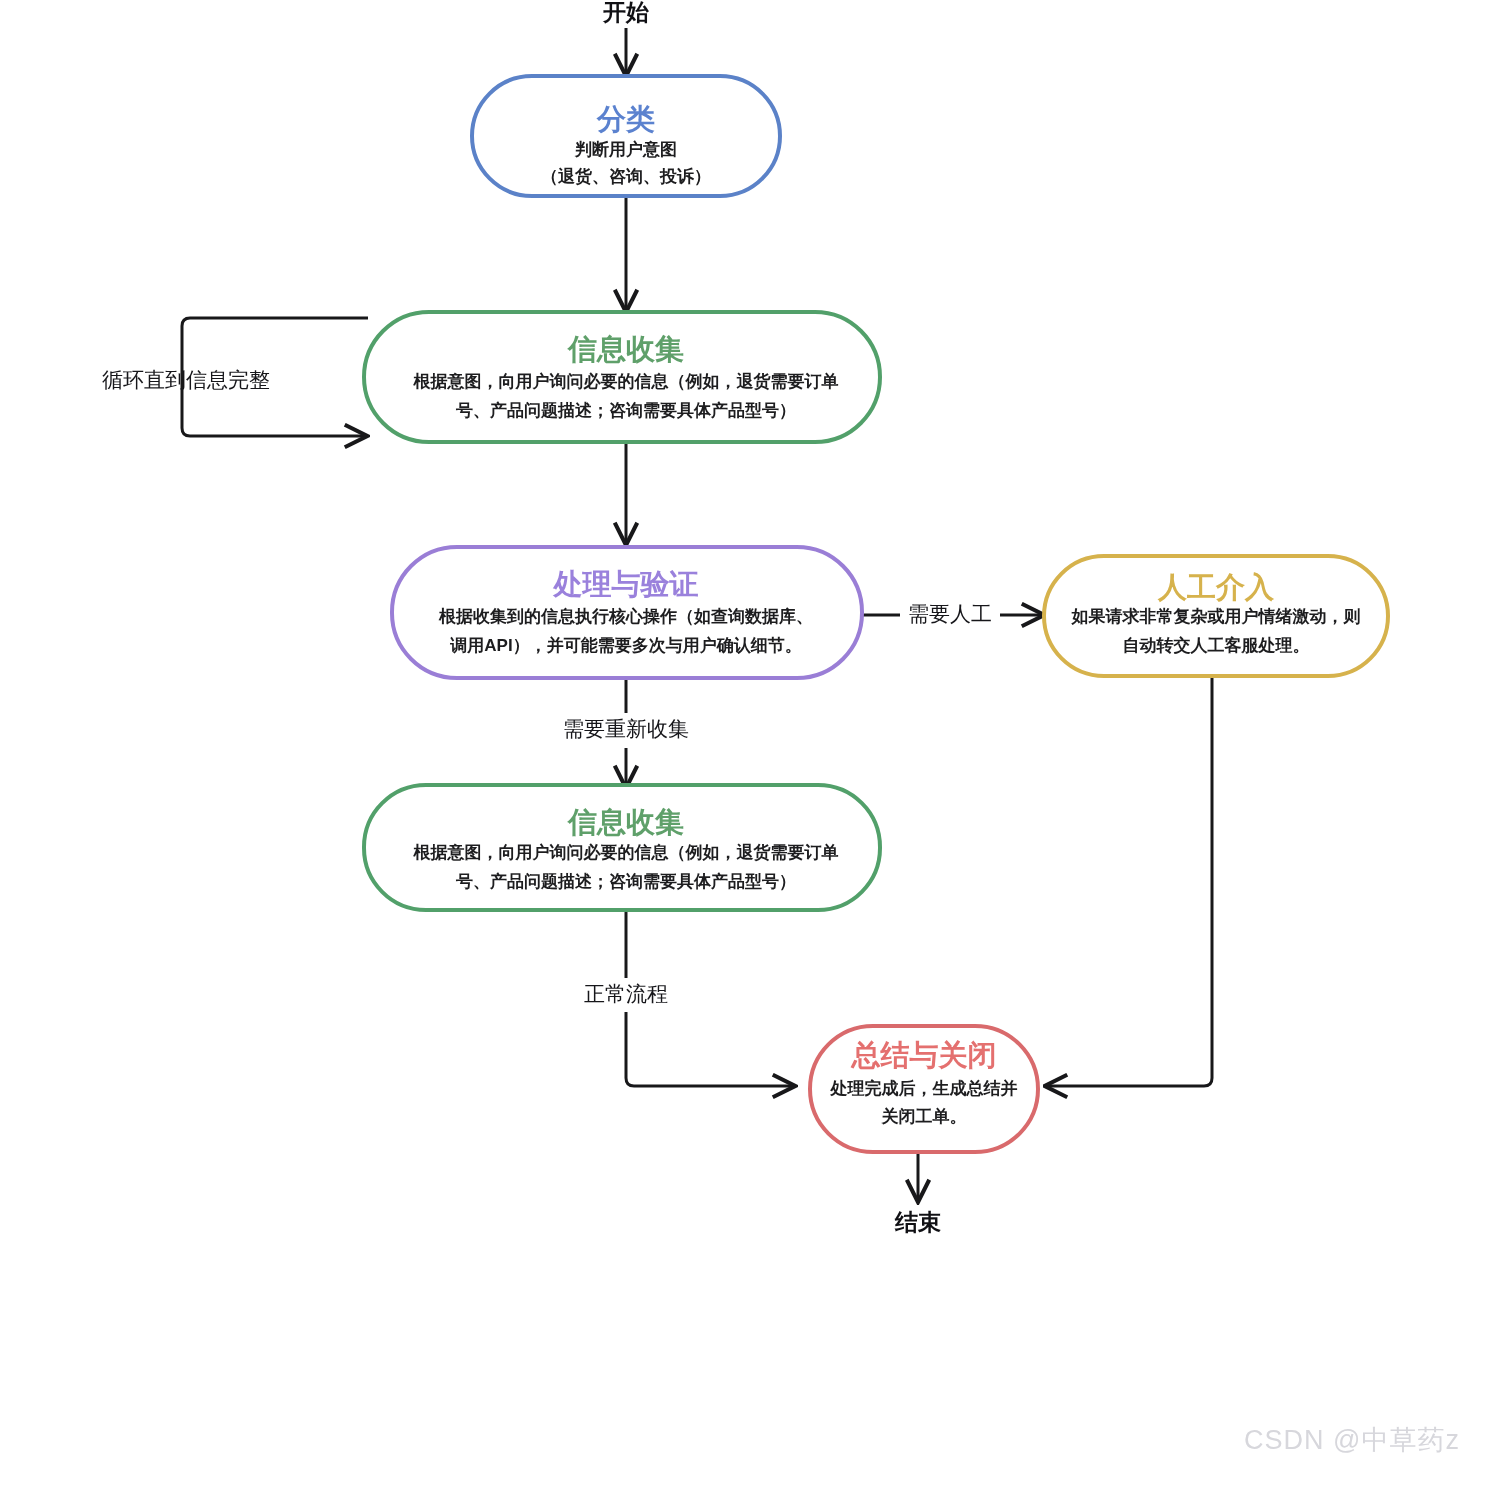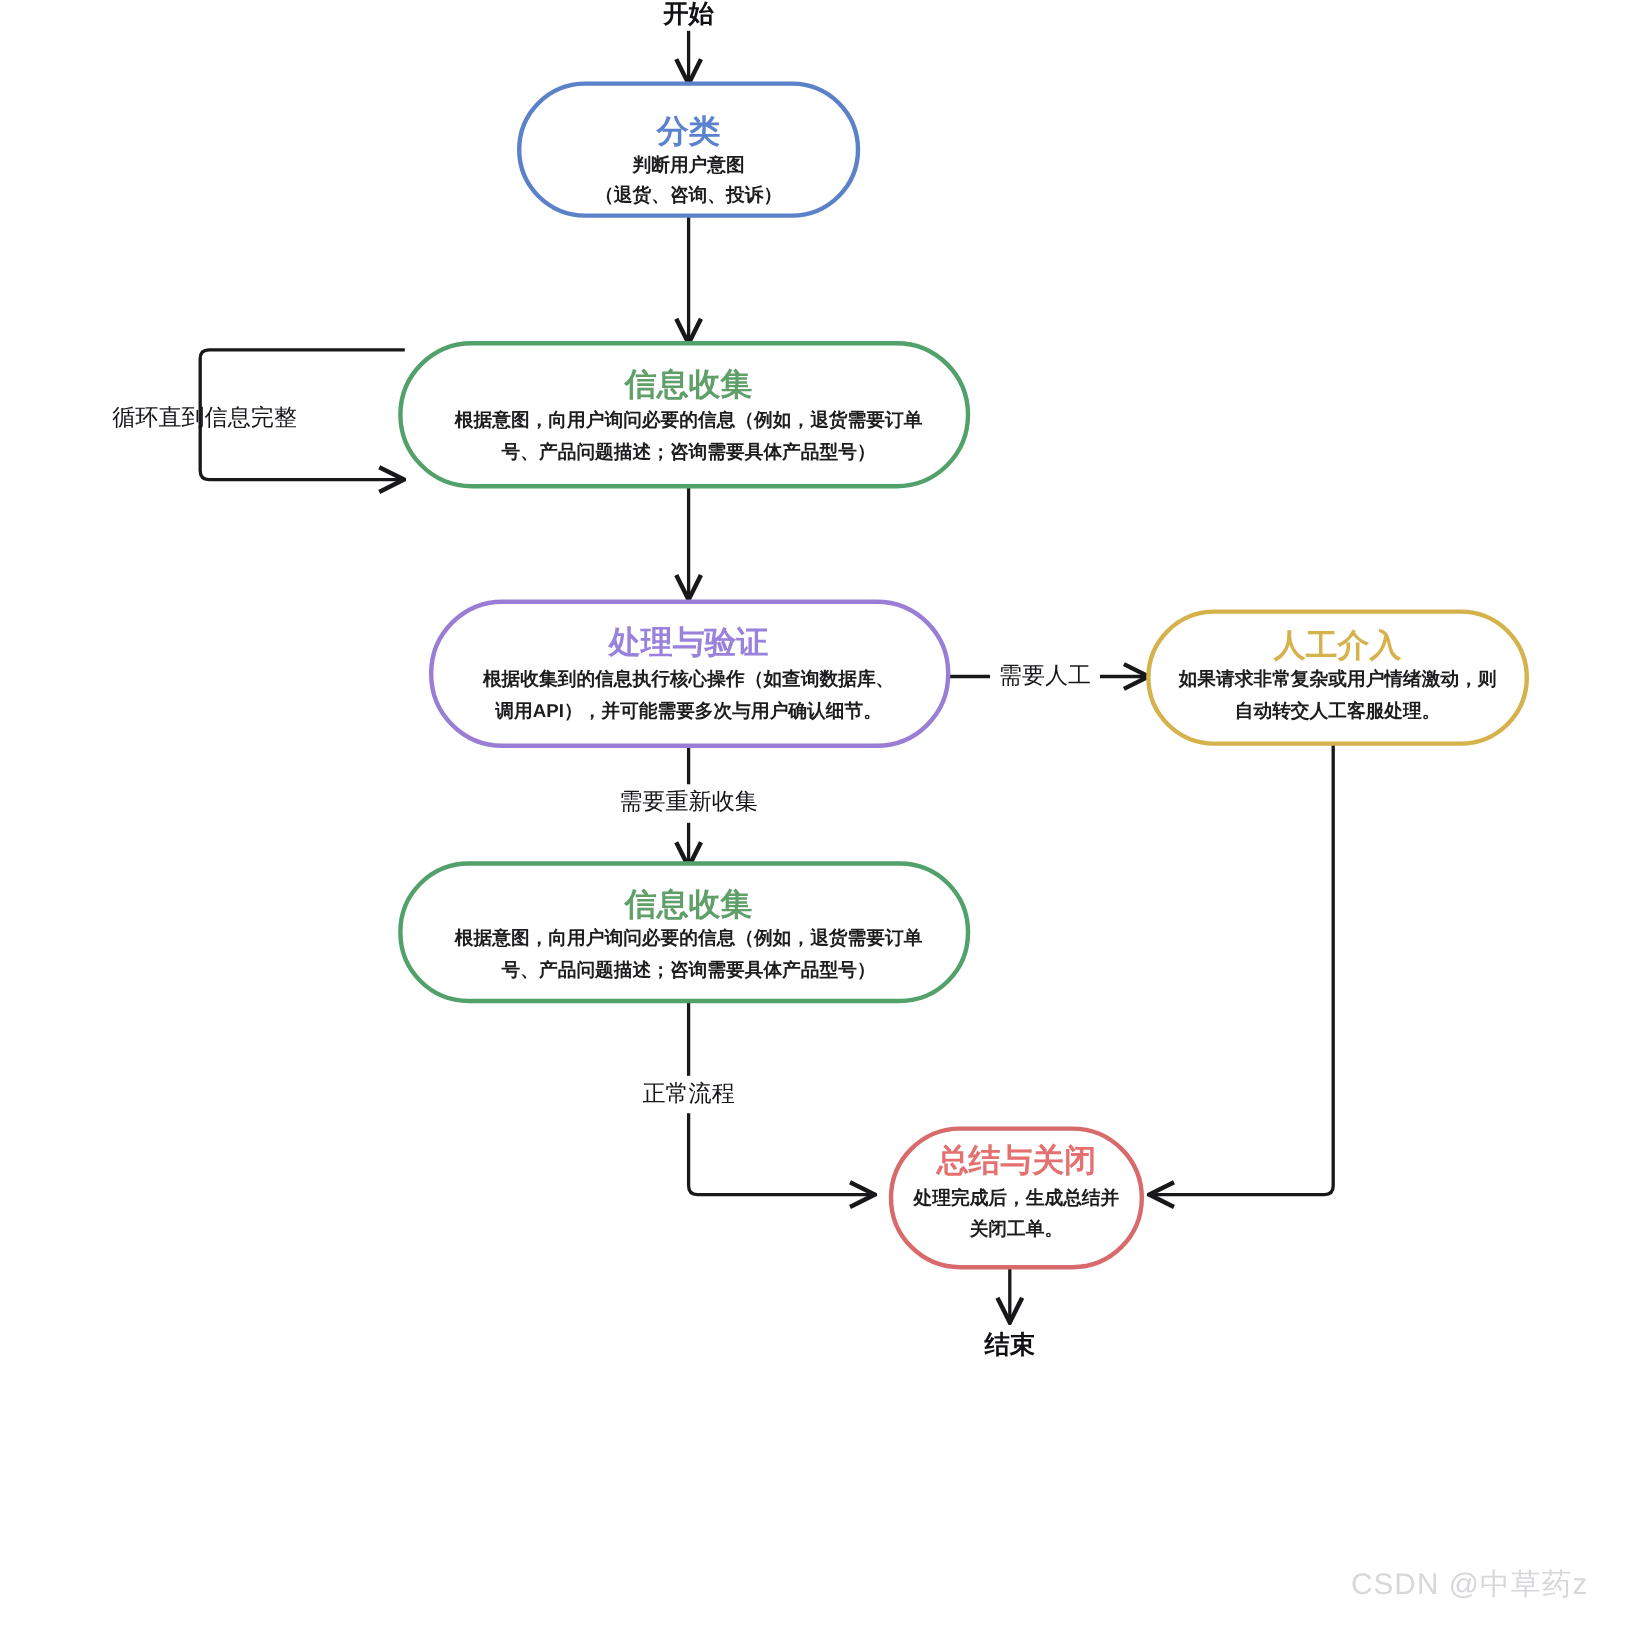--- a/index.html
+++ b/index.html
@@ -53,21 +53,21 @@
   }
   .terminal-label {
     font-size: 23px;
     font-weight: bold;
     fill: #101014;
     text-anchor: middle;
     dominant-baseline: middle;
   }
   .watermark {
     position: absolute;
-    right: 44px;
+    right: 28px;
     bottom: 28px;
     font-size: 27px;
     color: #d7d7dc;
     letter-spacing: 1px;
     white-space: nowrap;
     font-family: "Liberation Sans", "DejaVu Sans", sans-serif;
   }
 </style>
 </head>
 <body>

